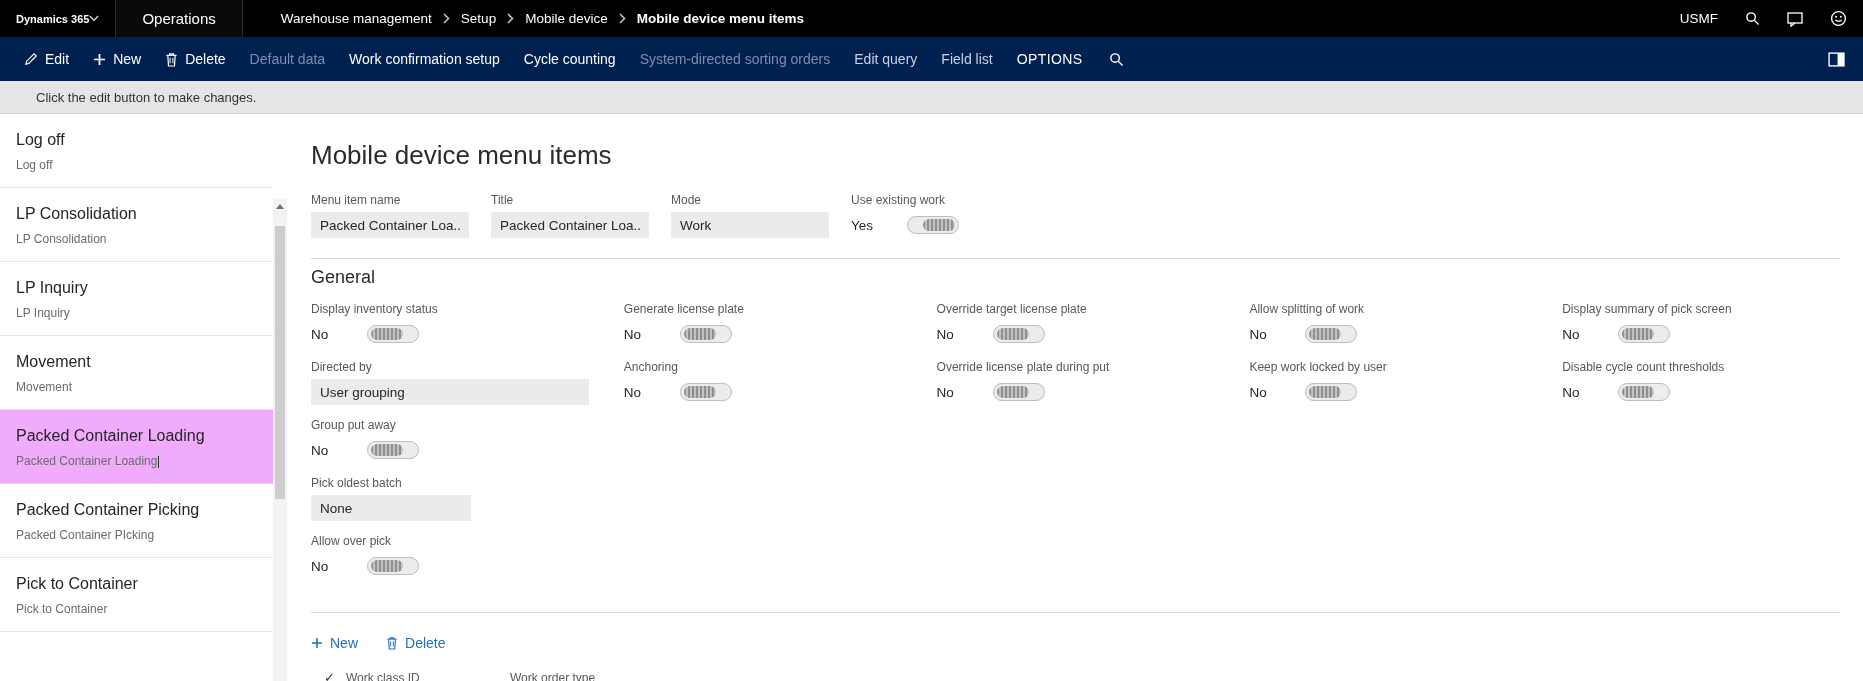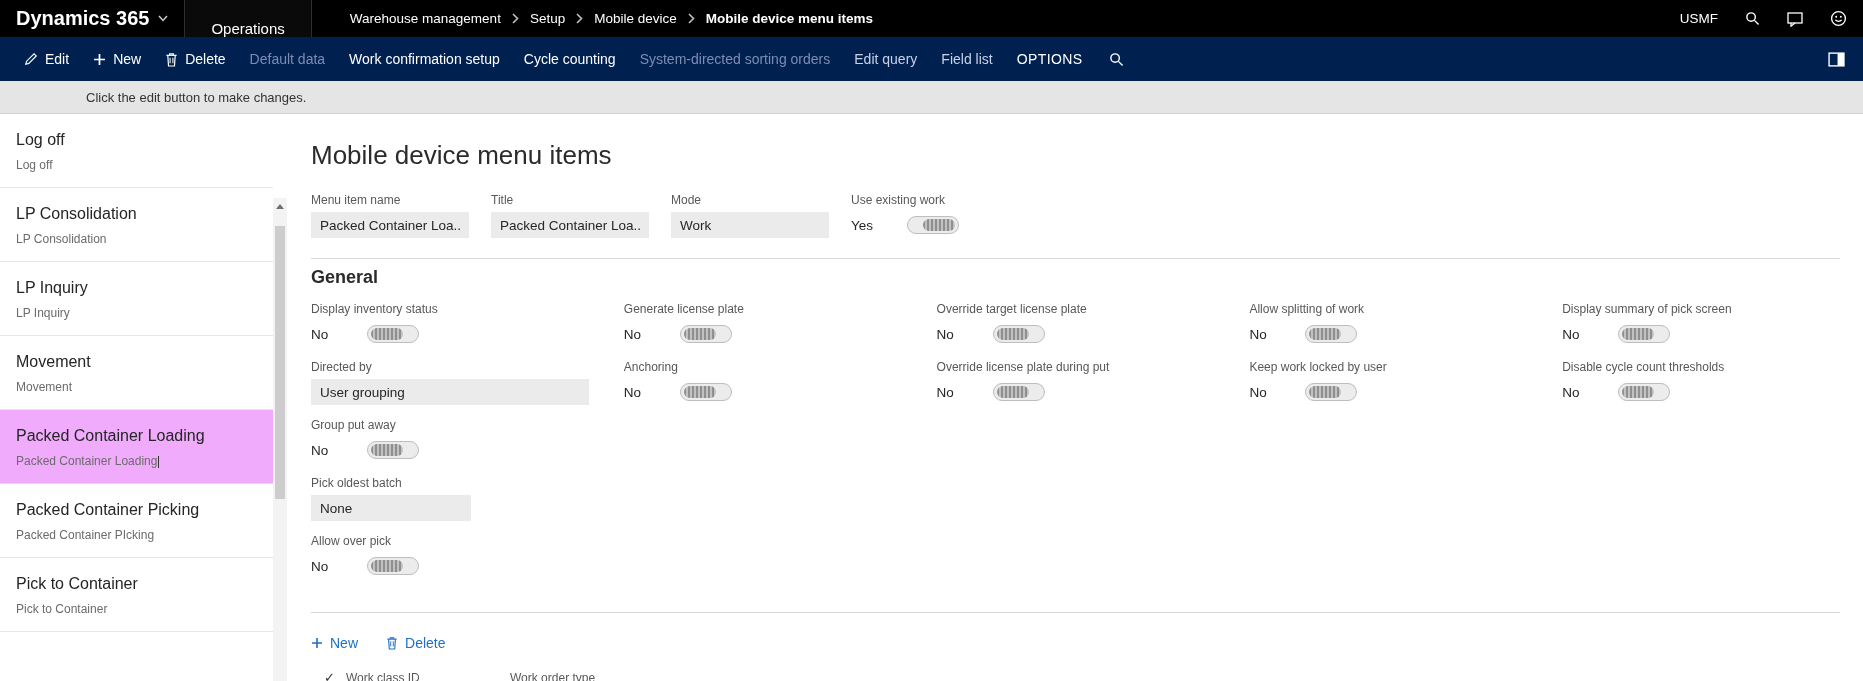--- a/index.html
+++ b/index.html
@@ -2,23 +2,23 @@
 <html><head>
 <meta charset="utf-8">
 <title>Mobile device menu items</title>
 <style>
   * { margin:0; padding:0; box-sizing:border-box; }
   html,body { width:1863px; height:681px; overflow:hidden; background:#fff;
               font-family:"Liberation Sans", sans-serif; }
 
   
   .topbar { height:37px; background:#000; color:#fff; display:flex; align-items:center; }
-  .brand { display:flex; align-items:center; gap:9px; padding:0 16px 0 16px; font-size:20px; font-weight:700; height:100%; }
+  .brand { display:flex; align-items:center; padding:0 16px 0 16px; font-size:11px; font-weight:700; height:100%; }
   .brand .chev { color:#cfcfcf; display:flex; }
-  .module-tab { height:100%; display:flex; align-items:flex-end; padding:0 26px; font-size:15px;
+  .module-tab { height:100%; display:flex; align-items:center; padding:0 26px; font-size:15px;
                 border-left:1px solid #2e2e2e; border-right:1px solid #2e2e2e; background:#0a0a0a; }
   .breadcrumb { display:flex; align-items:center; gap:11px; margin-left:38px; font-size:13.5px; }
   .crumb { color:#fff; cursor:pointer; }
   .crumb.last { font-weight:700; cursor:default; }
   .crumb-sep { color:#bfbfbf; display:flex; }
   .topbar-right { margin-left:auto; display:flex; align-items:center; gap:27px; padding-right:16px; }
   .company { font-size:13.5px; cursor:pointer; }
   .tb-icon { color:#fff; display:flex; cursor:pointer; }
 
   
@@ -26,21 +26,21 @@
   .cmd { display:flex; align-items:center; gap:7px; font-size:14px; padding:0 12px; height:100%; cursor:pointer; white-space:nowrap; }
   .cmd .cicon { display:flex; }
   .cmd.dim { color:#7d8cb0; cursor:default; }
   .cmd.mid { color:#c9d1e6; }
   .cmd.options { letter-spacing:0.4px; }
   .cmd-search { padding:0 14px; }
   .panel-btn { margin-left:auto; padding:0 6px; display:flex; cursor:pointer; }
 
   
   .infobar { height:33px; background:#e5e5e5; border-bottom:1px solid #d2d2d2;
-             display:flex; align-items:center; padding-left:86px; font-size:13px; color:#333; }
+             display:flex; align-items:center; padding-left:36px; font-size:13px; color:#333; }
 
   
   .page-body { display:flex; height:567px; }
 
   
   .sidebar { width:287px; flex:0 0 287px; position:relative; background:#fff; }
   .filter-wrap { margin:16px 22px 16px 14px; height:28px; border:1px solid #7c7c7c; background:#fff;
                  display:flex; align-items:center; padding-left:8px; gap:6px; }
   .filter-wrap .ficon { color:#5a5a5a; display:flex; }
   .filter-input { border:none; outline:none; flex:1; font-size:13px; color:#333; height:100%;
@@ -75,21 +75,21 @@
 
   .toggle-row { display:flex; align-items:center; height:26px; }
   .toggle-value { font-size:13.5px; color:#262626; width:56px; }
   .toggle { width:52px; height:18px; background:#ececec; border:1px solid #bdbdbd; border-radius:9px;
             position:relative; flex:0 0 auto; cursor:pointer; }
   .toggle .knob { position:absolute; top:2px; left:3px; width:32px; height:12px; border-radius:6px;
                   background:repeating-linear-gradient(90deg,#8f8f8f 0 2px,#c2c2c2 2px 4px); }
   .toggle.on .knob { left:auto; right:3px; }
 
   .section { margin-top:20px; border-top:1px solid #d8d8d8; padding-top:8px; }
-  .section-title { font-size:18px; font-weight:700; color:#2b2b2b; }
+  .section-title { font-size:18px; font-weight:400; color:#2b2b2b; }
 
   .gen-grid { display:grid; grid-template-columns:repeat(5,1fr); column-gap:35px; margin-top:14px; }
   .gcol { display:flex; flex-direction:column; }
   .gfield { margin-bottom:13px; }
 
   .wc-toolbar { display:flex; gap:28px; margin-top:14px; }
   .wc-btn { display:flex; align-items:center; gap:7px; color:#1f6fc5; font-size:14px; cursor:pointer; }
   .wc-btn .cicon { display:flex; color:#1f6fc5; }
 
   .wc-grid { margin-top:14px; }

